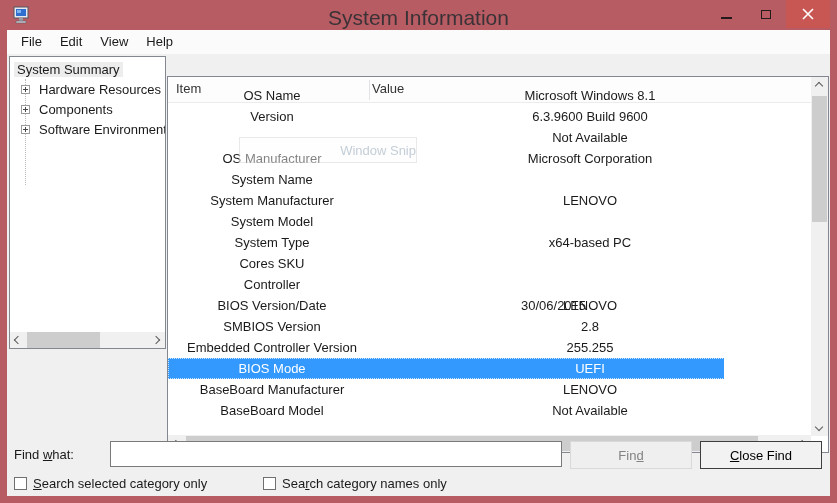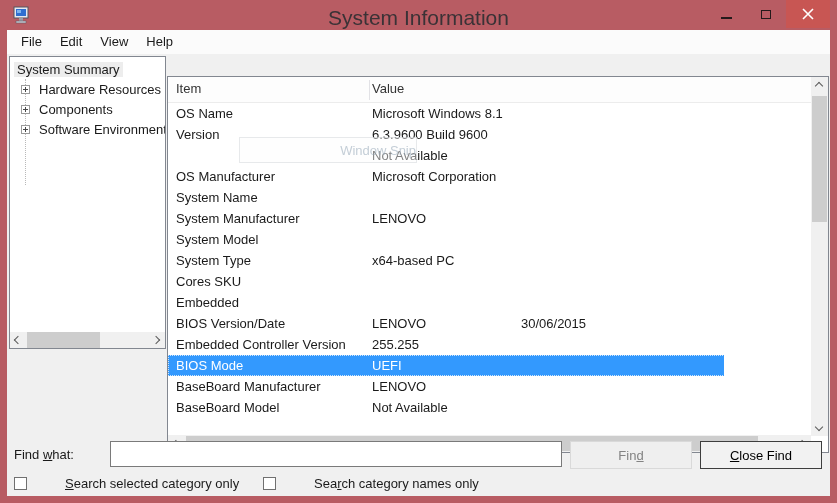--- a/index.html
+++ b/index.html
@@ -54,21 +54,21 @@
 
   
   .table-pane { position:absolute; left:167px; top:56px; width:662px; height:377px; background:#fff; border:1px solid #828790; overflow:hidden;margin-top:20px; }
   .thead { position:absolute; left:0; top:0; width:643px; height:26px; background:#fdfdfd; }
   .th { position:absolute; top:4px; color:#333; }
   .th.item { left:8px; }
   .th.value { left:204px; }
   .col-divider { position:absolute; left:201px; top:3px; height:20px; border-left:1px solid #e2e2e6; }
   .thead-underline { position:absolute; left:0; top:25px; width:643px; border-top:1px solid #ececec; }
 
-  .rows { position:absolute; left:0; top:26px; width:556px; height:332px; overflow:hidden; }
+  .rows { position:absolute; left:0; top:8px; width:556px; height:332px; overflow:hidden;text-align:center; }
   .row { position:relative; width:643px; height:21px; line-height:21px; white-space:nowrap; }
   .cell { position:absolute; top:0; overflow:hidden; }
   .cell.item { left:8px; width:192px; }
   .cell.value { left:204px; width:436px; }
   .cell.value2 { left:353px; }
   .row.selected { background:#3399fe; color:#fff; outline:1px dotted #cfe5fb; outline-offset:-1px; }
 
   .vscroll { right:0; top:0; width:17px; height:359px; }
   .vscroll .thumb { left:1px; top:19px; width:15px; height:126px; }
   .vscroll .chev.up { left:5px; top:6px; }
@@ -83,21 +83,21 @@
 
   
   .find-label { position:absolute; left:14px; top:447px; color:#1a1a1a; }
   .find-input { position:absolute; left:110px; top:441px; width:452px; height:26px; background:#fff; border:1px solid #7a7a7a; font:13px "Liberation Sans",sans-serif; padding:0 4px; outline:none; }
   .btn { position:absolute; top:441px; width:122px; height:28px; font:13px "Liberation Sans",sans-serif; text-align:center; }
   .btn.find { left:570px; background:#efefef; border:1px solid #d9d9d9; color:#838383; }
   .btn.closefind { left:700px; background:#f2f2f2; border:1px solid #3e3e3e; color:#000; }
   .check { position:absolute; top:476px; height:15px; display:flex; align-items:center; }
   .check.c1 { left:14px; } .check.c2 { left:263px; }
   .cb-box { width:13px; height:13px; background:#fff; border:1px solid #707070; margin-right:6px; flex:none; }
-  .cb-label { white-space:nowrap;margin-left:32px; }
+  .cb-label { white-space:nowrap; }
 </style>
 </head>
 <body>
 
 <div class="window">
 
   <div class="titlebar">
     <span class="app-icon">
       <svg width="17" height="18" viewBox="0 0 17 18">
         <rect x="1" y="1" width="14" height="11" fill="#e8e8ee" stroke="#55555f" stroke-width="1"></rect>
@@ -194,26 +194,30 @@
         </div>
       <div class="row">
           <span class="cell item">System Type</span>
           <span class="cell value">x64-based PC</span>
         </div>
       <div class="row">
           <span class="cell item">Cores SKU</span>
           <span class="cell value"></span>
         </div>
       <div class="row">
-          <span class="cell item">Embedded</span>
+          <span class="cell item">Controller</span>
         </div>
       <div class="row">
           <span class="cell item">BIOS Version/Date</span>
           <span class="cell value">LENOVO</span>
           <span class="cell value2">30/06/2015</span>
+        </div>
+      <div class="row">
+          <span class="cell item">SMBIOS Version</span>
+          <span class="cell value">2.8</span>
         </div>
       <div class="row">
           <span class="cell item">Embedded Controller Version</span>
           <span class="cell value">255.255</span>
         </div>
       <div class="row selected">
           <span class="cell item">BIOS Mode</span>
           <span class="cell value">UEFI</span>
         </div>
       <div class="row">

